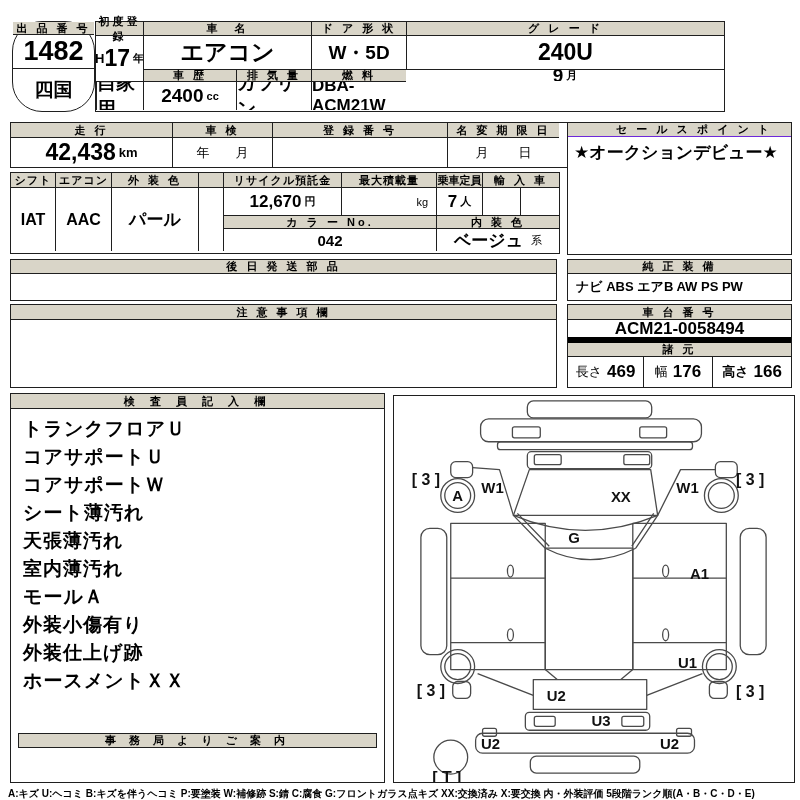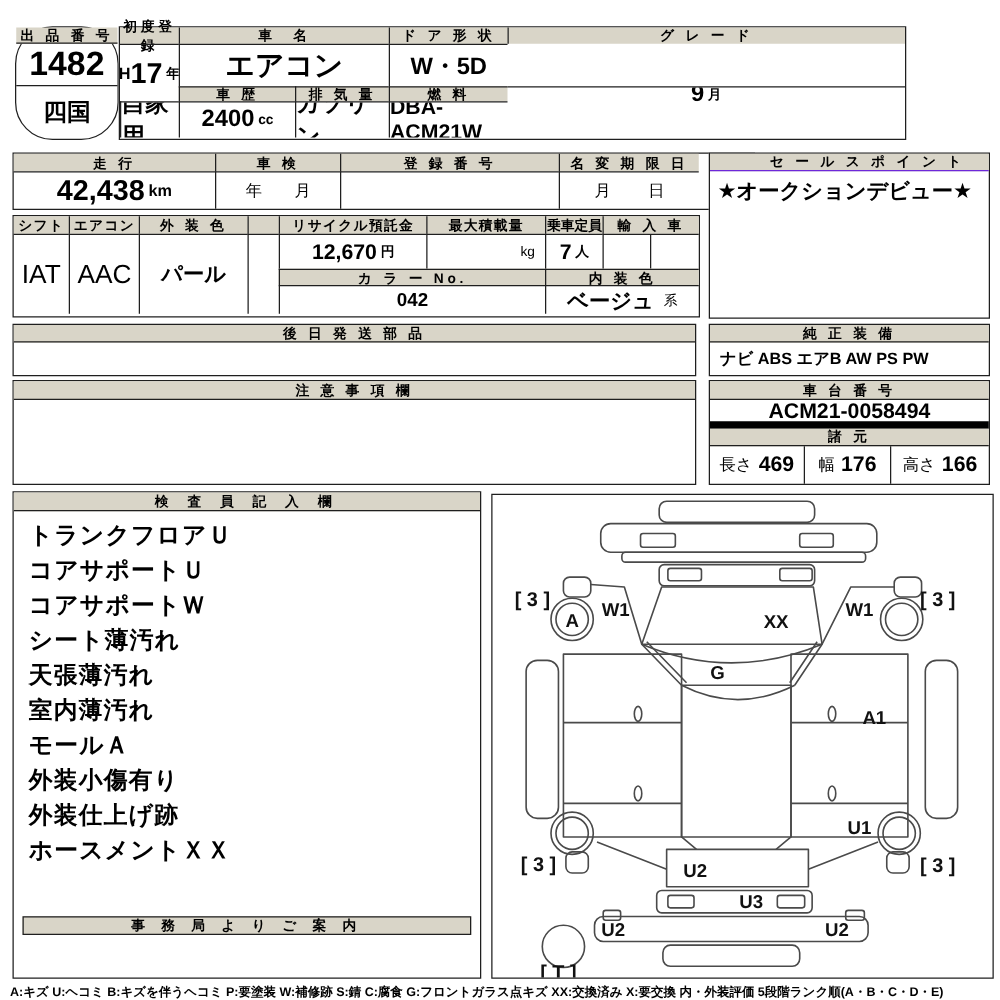--- a/index.html
+++ b/index.html
@@ -11,21 +11,21 @@
   .hdr { background:#d9d5c8; font-size:11px; font-weight:bold; text-align:center;
          letter-spacing:3px; display:flex; align-items:center; justify-content:center; }
   .cell { display:flex; align-items:center; justify-content:center; overflow:hidden; }
   .grid { display:grid; }
   .grid > div { border-left:1px solid #1f1f1f; border-top:1px solid #1f1f1f; }
   .grid > .nl { border-left:none; }
   .grid > .nt { border-top:none; }
 
   .b28 { font-size:27px; font-weight:bold; }
   .b24 { font-size:23px; font-weight:bold; }
-  .b22 { font-size:21px; font-weight:normal; }
+  .b22 { font-size:16px; font-weight:bold; }
   .b20 { font-size:19px; font-weight:bold; }
   .b18 { font-size:17px; font-weight:bold; }
   .b16 { font-size:15px; font-weight:bold; }
   .b14 { font-size:13px; font-weight:bold; }
   .unit { font-size:11px; font-weight:bold; margin-left:3px; }
   .sm   { font-size:13px; font-weight:bold; }
 
   .leftval { justify-content:flex-start; padding-left:8px; }
   .rightval{ justify-content:flex-end; padding-right:8px; }
 
@@ -54,20 +54,21 @@
     <div class="hdr nt">ド ア 形 状</div>
     <div class="hdr nt">グ レ ー ド</div>
 
     <div class="cell nl" style="grid-row:2 / span 2;">
       <span class="sm">H</span>
         <span class="b24">17</span>
         <span class="unit">年</span>
     </div>
     <div class="cell b24" style="grid-column:2 / span 2;">エアコン</div>
     <div class="cell b20">W・5D</div>
+    <div class="cell b24">240U</div>
 
     <div class="hdr" style="grid-column:2;">車 歴</div>
     <div class="hdr">排 気 量</div>
     <div class="hdr">燃 料</div>
 
     <div class="cell nl">
       <span class="b20">9</span>
         <span class="unit">月</span>
     </div>
     <div class="cell b20">自家用</div>
@@ -166,21 +167,21 @@
     <div class="grid" style="height:30px; grid-template-columns:75px 69px 79px;">
       <div class="cell nl nt">
         <span class="sm" style="font-weight:normal; margin-right:5px;">長さ</span>
           <span class="b18">469</span>
       </div>
       <div class="cell nt">
         <span class="sm" style="font-weight:normal; margin-right:5px;">幅</span>
           <span class="b18">176</span>
       </div>
       <div class="cell nt">
-        <span class="sm" style="font-weight:normal; margin-right:5px;">高さ</span>
+        <span class="sm" style="font-weight:bold; margin-right:5px;">高さ</span>
           <span class="b18">166</span>
       </div>
     </div>
   </div>
 
   <div class="box" style="left:10px; top:393px; width:375px; height:390px;">
     <div class="hdr" style="height:15px; border-bottom:1px solid #1f1f1f; letter-spacing:6px;">検 査 員 記 入 欄</div>
     <div class="notes">
         <div class="inote">トランクフロアＵ</div>
         <div class="inote">コアサポートＵ</div>

